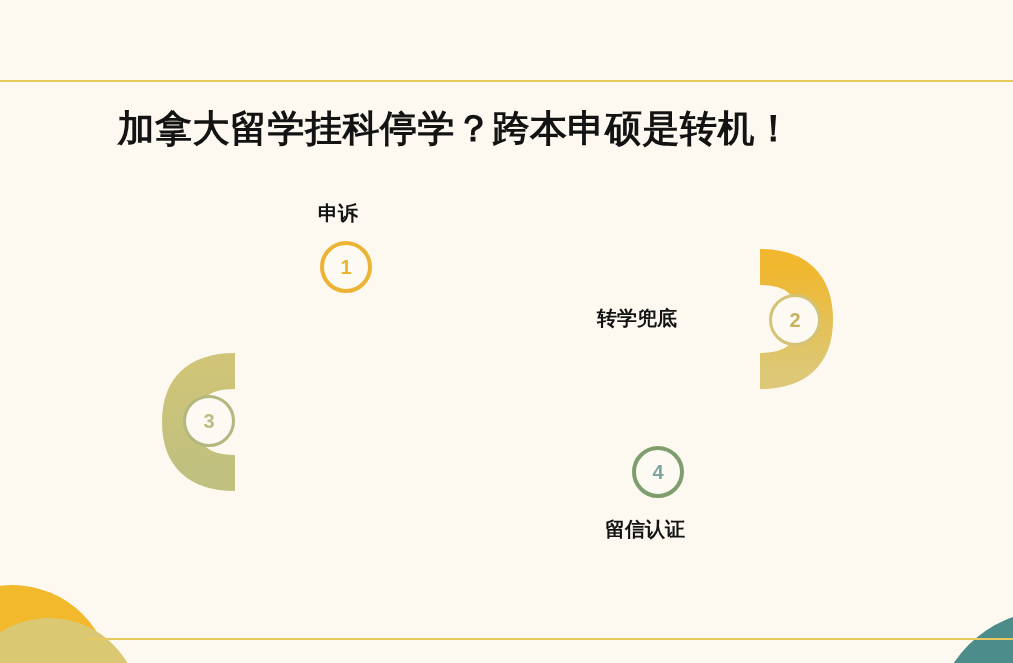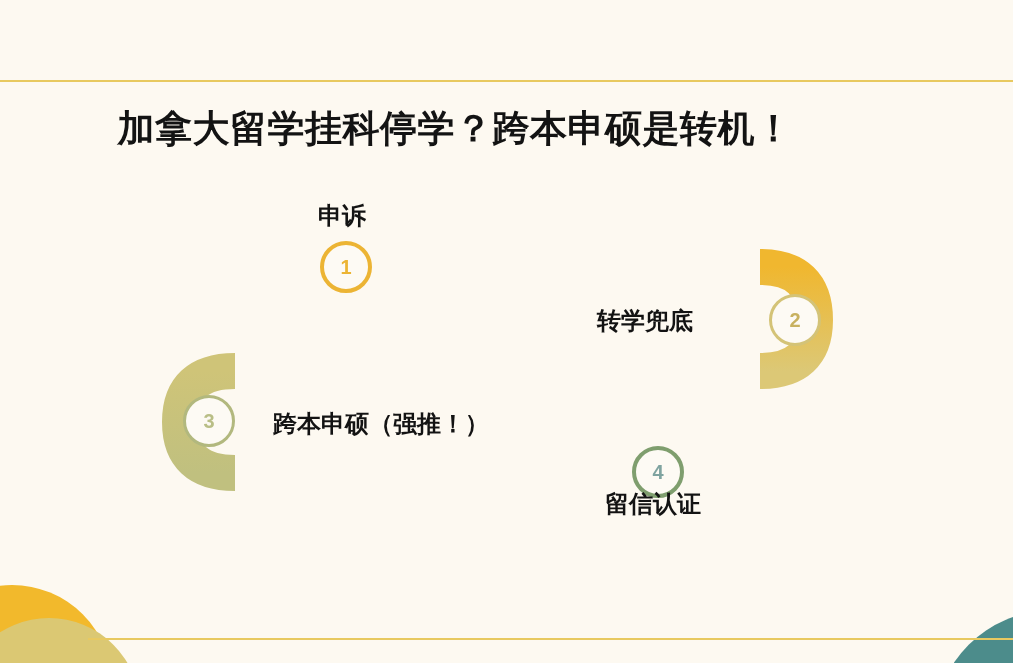--- a/index.html
+++ b/index.html
@@ -72,21 +72,21 @@
     justify-content: center;
     font-size: 20px;
     font-weight: bold;
   }
   .node-num { line-height: 1; }
 
   
   .step-label {
     position: absolute;
     color: #131313;
-    font-size: 24px;
+    font-size: 20px;
     font-weight: bold;
     white-space: nowrap;
   }
 </style>
 </head>
 <body>
 
 <div id="slide">
 
   <div class="blob" id="blob-amber"></div>
@@ -139,23 +139,22 @@
   <div class="step-label" style="left:318px; top:200px;">申诉</div>
   <div class="node" id="node-1" style="left:320px; top:241px; border:4px solid #ecb434;">
     <span class="node-num" style="color:#ecb434;">1</span>
   </div>
 
   <div class="step-label" style="left:597px; top:305px;">转学兜底</div>
   <div class="node" id="node-2" style="left:769px; top:294px; border:3px solid #d4c377;">
     <span class="node-num" style="color:#c8b15f;">2</span>
   </div>
 
-  <div class="step-label" style="left:273px; top:408px;">跨本申硕（强推！）</div>
   <div class="node" id="node-3" style="left:183px; top:395px; border:3px solid #b2b87e;">
     <span class="node-num" style="color:#b9be86;">3</span>
   </div>
 
   <div class="node" id="node-4" style="left:632px; top:446px; border:4px solid #7f9e6e;">
     <span class="node-num" style="color:#7fa3a0;">4</span>
   </div>
-  <div class="step-label" style="left:605px; top:488px;">留信认证</div>
+  <div class="step-label" style="left:605px; top:516px;">留信认证</div>
 
 </div>
 
 </body></html>

